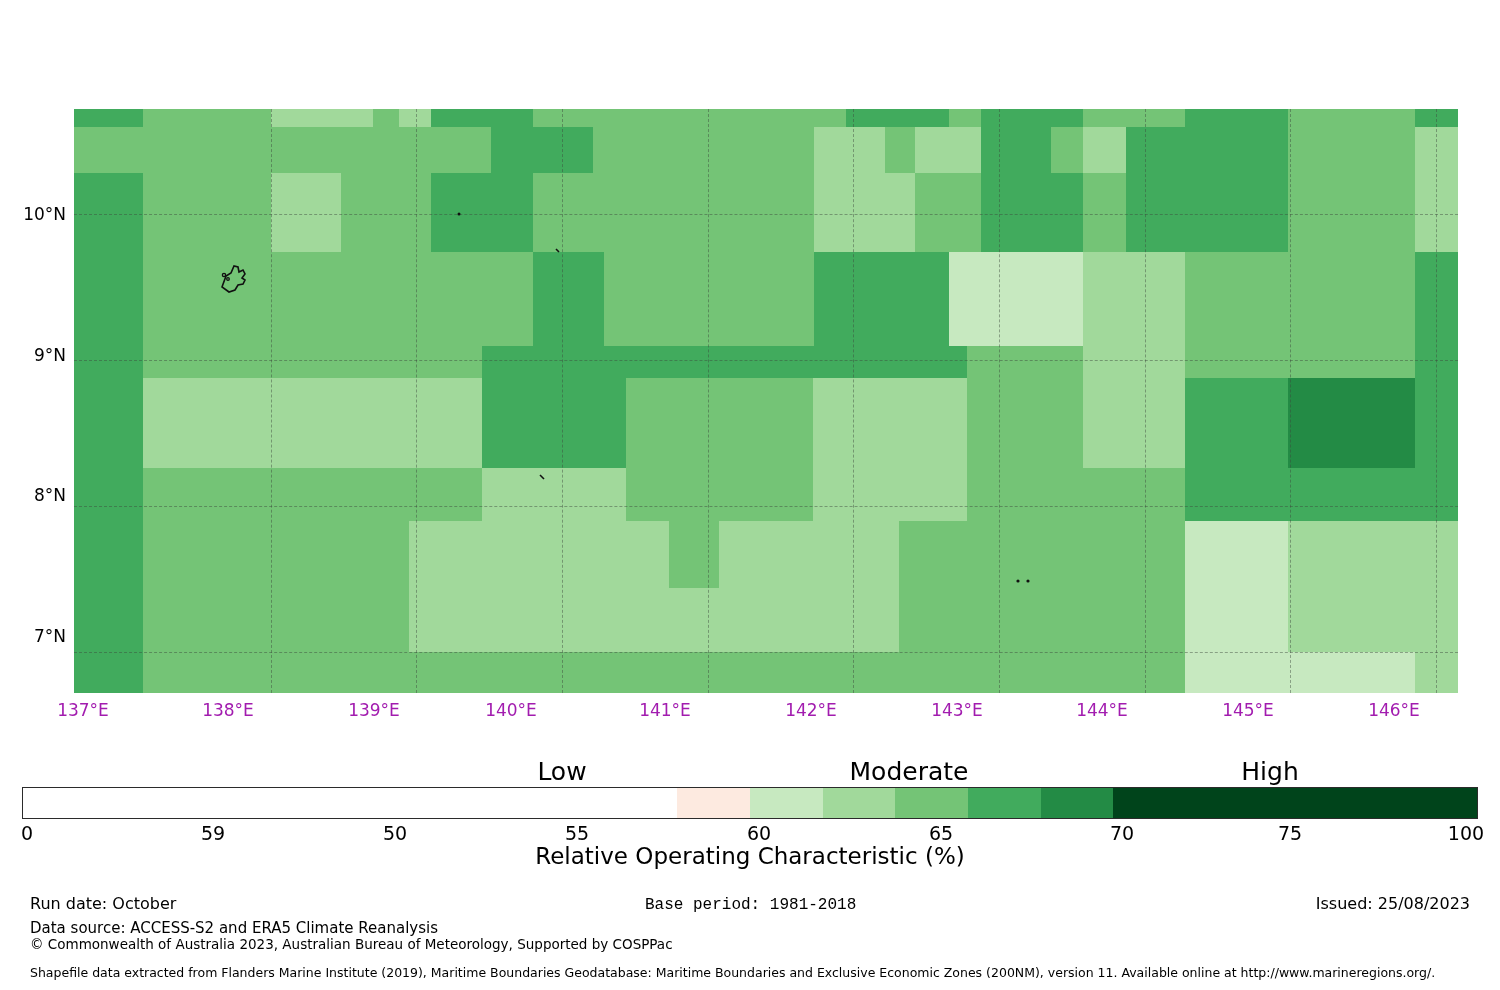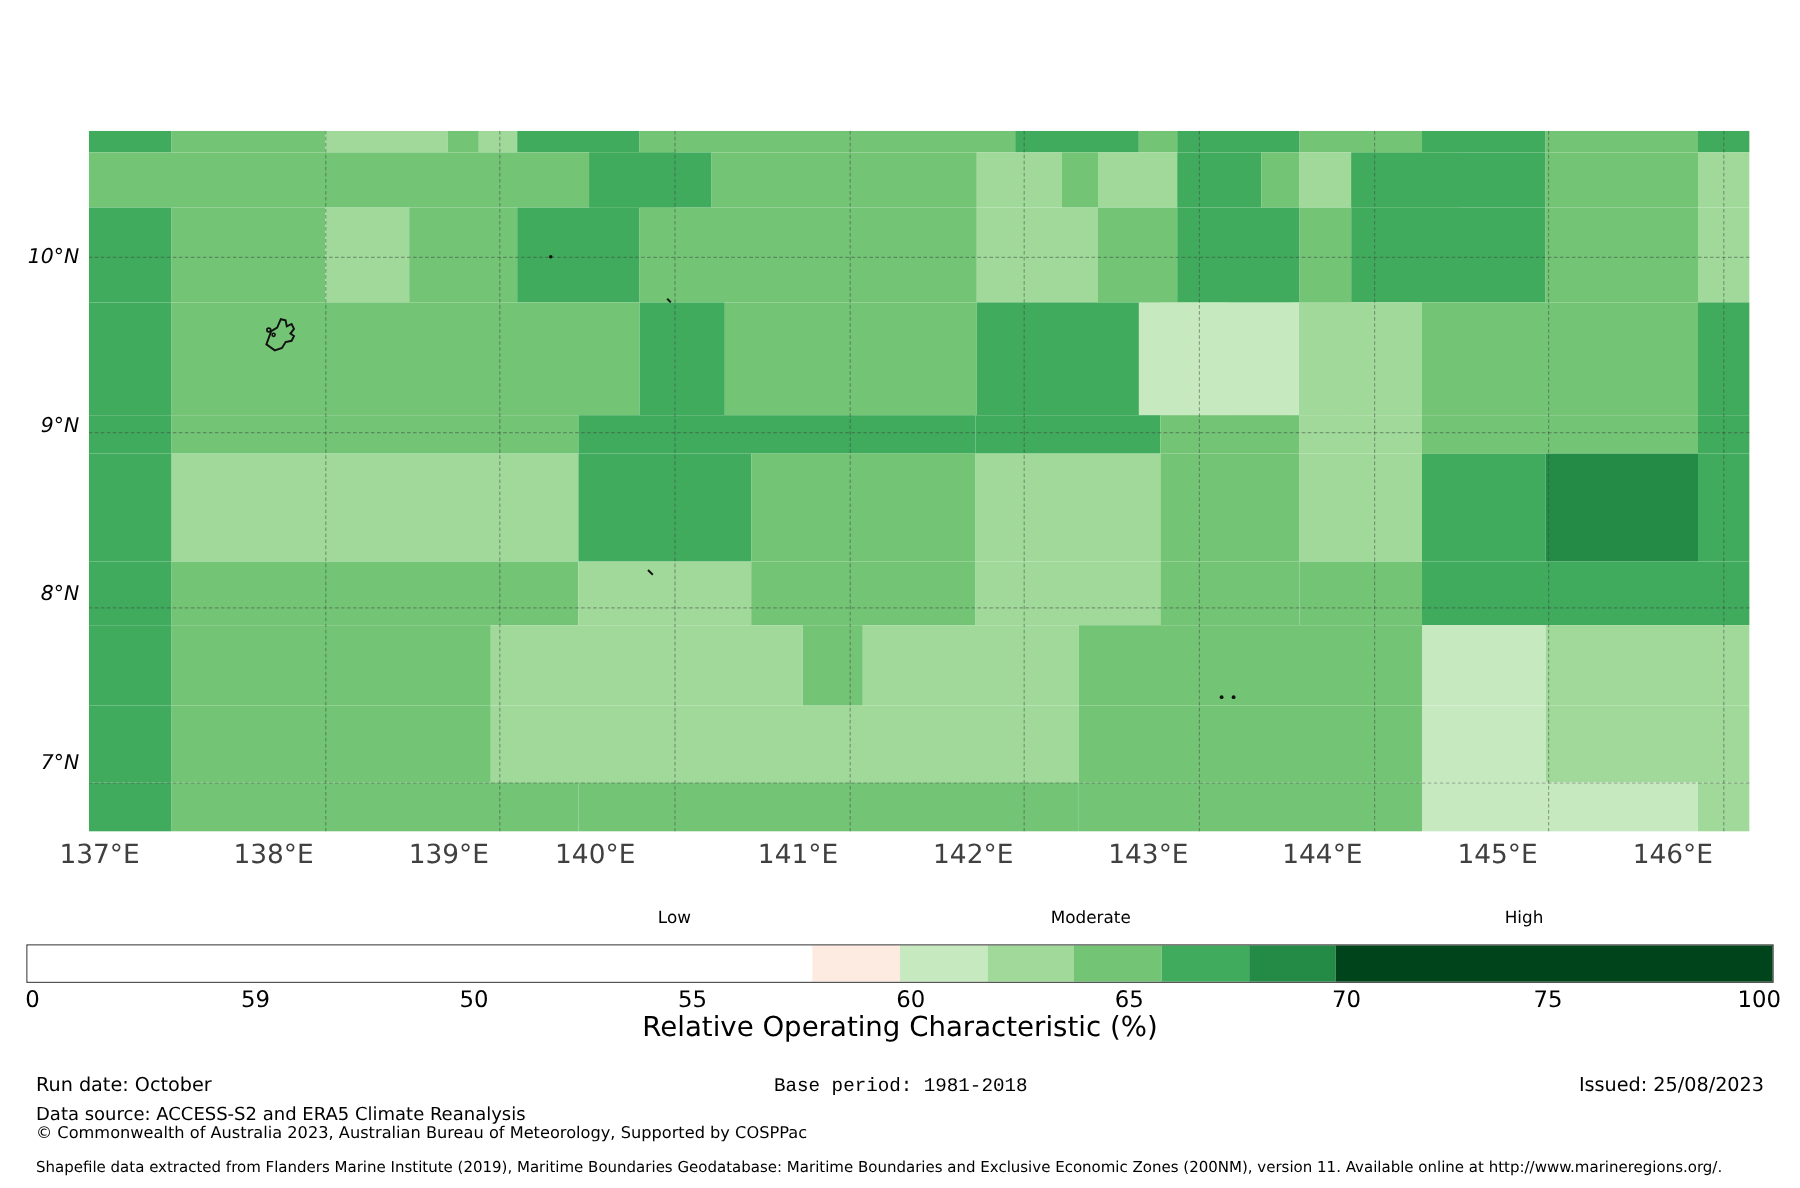--- a/index.html
+++ b/index.html
@@ -22,37 +22,37 @@
   }
   #mapclip{position:absolute;inset:0;overflow:hidden;}
   #grid{position:absolute;inset:0;}
   .cell{position:absolute;}
   .gl{position:absolute;pointer-events:none;}
   .glv{width:0;border-left:1px dashed rgba(60,70,60,.45);top:0;bottom:0;}
   .glh{height:0;border-top:1px dashed rgba(60,70,60,.45);left:0;right:0;}
   .coast{position:absolute;pointer-events:none;}
   
   .xtick{
-    position:absolute;top:700px;font-size:22px;color:#404040;
+    position:absolute;top:700px;font-size:17px;color:#a21caf;
     transform:translateX(-50%);white-space:nowrap;
   }
   .ytick{
     position:absolute;left:66px;font-size:17px;color:#000;
-    transform:translateY(-50%);text-align:right;white-space:nowrap;font-style:italic;
+    transform:translateY(-50%);text-align:right;white-space:nowrap;
   }
   
   #cbarwrap{position:absolute;left:22px;top:787px;width:1456px;height:32px;}
   #cbar{position:absolute;inset:0;display:flex;border:1px solid #2b2b2b;box-sizing:border-box;}
   .cseg{height:100%;}
   .cbtick{
     position:absolute;top:822px;font-size:19px;color:#000;
     transform:translateX(-50%);white-space:nowrap;
   }
   .cbcat{
-    position:absolute;top:757px;font-size:14px;color:#000;
+    position:absolute;top:757px;font-size:25px;color:#000;
     transform:translateX(-50%);white-space:nowrap;
   }
   #cbarlabel{
     position:absolute;left:0;top:843px;width:1500px;text-align:center;
     font-size:23px;color:#000;
   }
   
   .fl{position:absolute;color:#000;white-space:nowrap;}
   #f-run{left:30px;top:894px;font-size:16px;}
   #f-base{left:645px;top:896px;font-size:16px;font-family:Liberation Mono, monospace;}
@@ -197,21 +197,21 @@
       <path d="M466 366 l4 4" stroke="#111" stroke-width="1.6" fill="none"></path>
       <circle cx="944" cy="472" r="1.6" fill="#111"></circle>
       <circle cx="954" cy="472" r="1.6" fill="#111"></circle>
     </svg>
   </div>
 </div>
 
 <div class="xtick" style="left:83px">137°E</div>
 <div class="xtick" style="left:228px">138°E</div>
 <div class="xtick" style="left:374px">139°E</div>
-<div class="xtick" style="left:496px">140°E</div>
+<div class="xtick" style="left:511px">140°E</div>
 <div class="xtick" style="left:665px">141°E</div>
 <div class="xtick" style="left:811px">142°E</div>
 <div class="xtick" style="left:957px">143°E</div>
 <div class="xtick" style="left:1102px">144°E</div>
 <div class="xtick" style="left:1248px">145°E</div>
 <div class="xtick" style="left:1394px">146°E</div>
 
 <div class="ytick" style="top:214px;transform:translate(-100%,-50%)">10°N</div>
 <div class="ytick" style="top:355px;transform:translate(-100%,-50%)">9°N</div>
 <div class="ytick" style="top:495px;transform:translate(-100%,-50%)">8°N</div>

